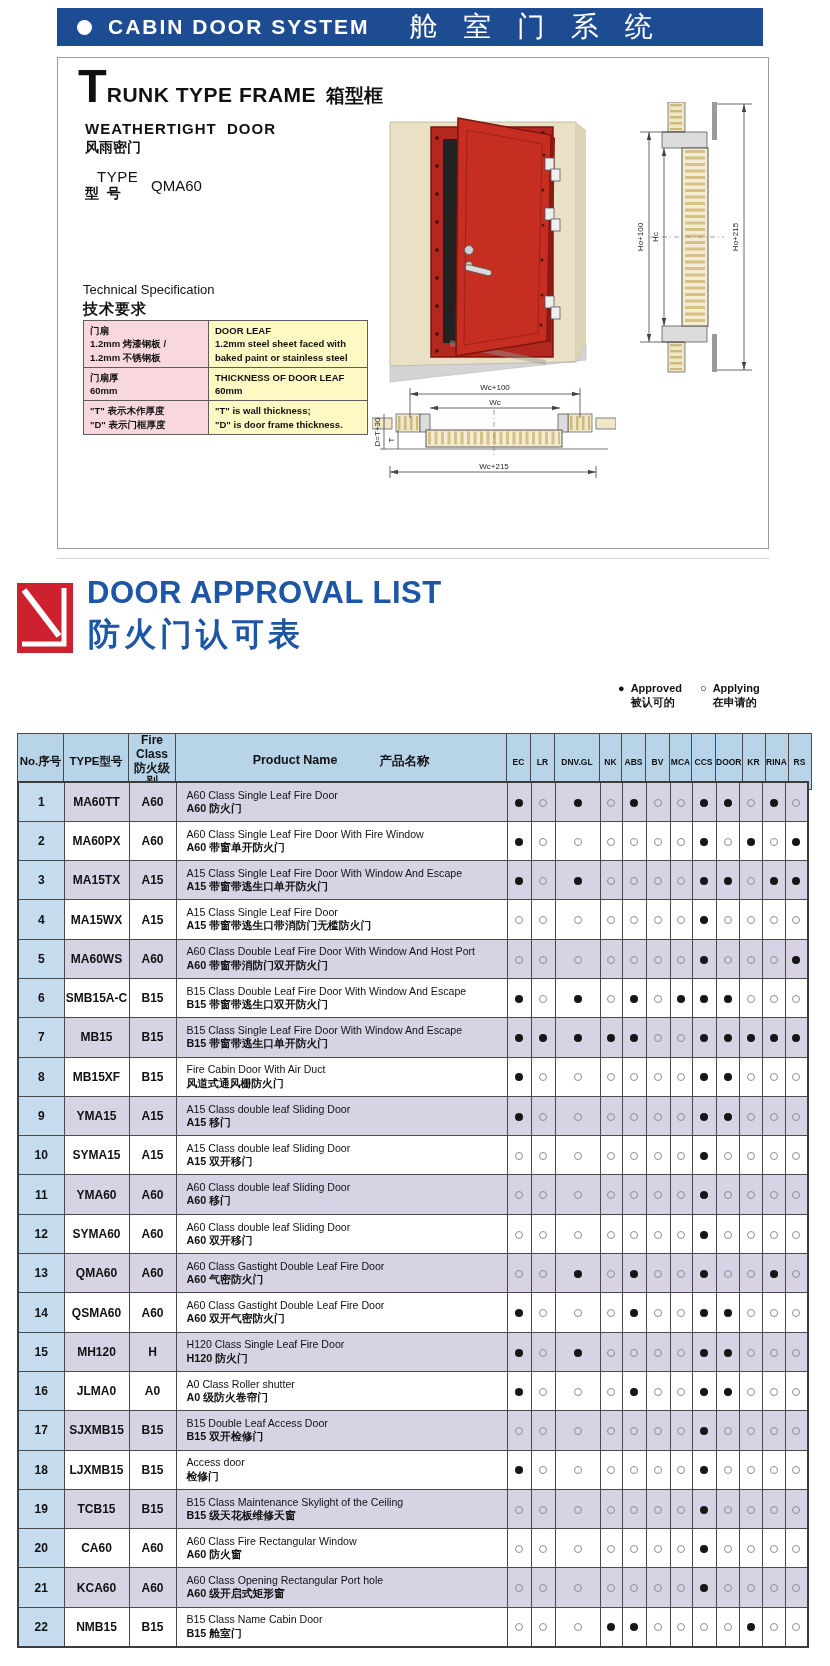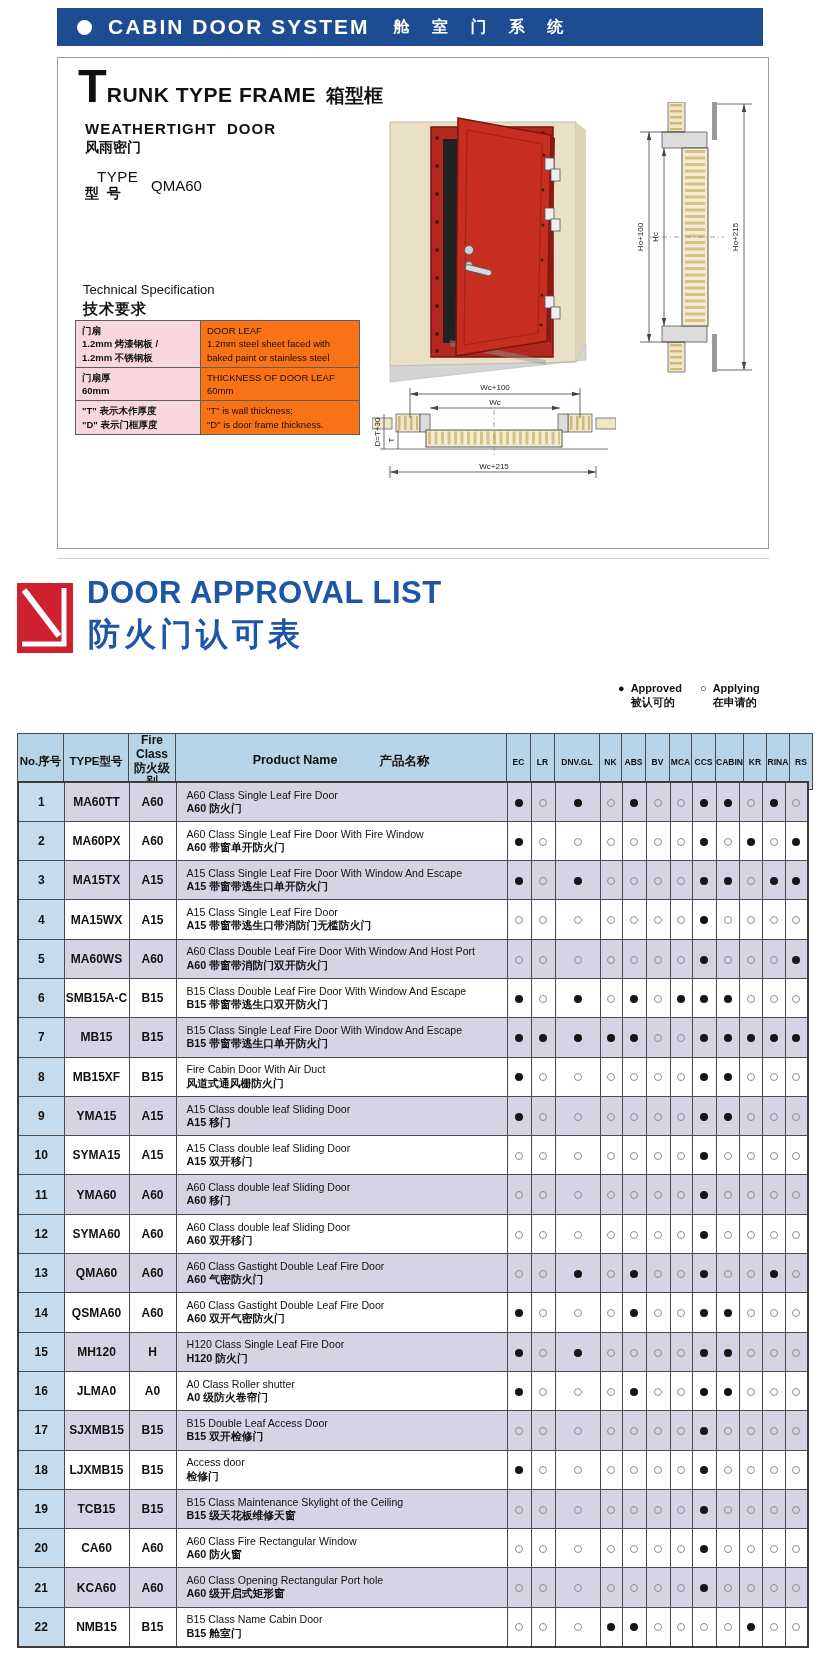--- a/index.html
+++ b/index.html
@@ -4,42 +4,42 @@
 <style>
   html,body{margin:0;padding:0;}
   body{width:830px;height:1666px;background:#ffffff;position:relative;
        font-family:"Liberation Sans","DejaVu Sans",sans-serif;color:#111;overflow:hidden;}
 
   
   .banner{position:absolute;left:57px;top:8px;width:706px;height:38px;background:#1d4c92;
           display:flex;align-items:center;box-sizing:border-box;padding-left:20px;color:#fff;}
   .banner-bullet{width:15px;height:15px;border-radius:50%;background:#fff;flex:0 0 auto;}
   .banner-en{font-size:21px;font-weight:bold;letter-spacing:2px;margin-left:16px;white-space:pre;}
-  .banner-cn{font-size:16px;font-weight:bold;letter-spacing:9px;margin-left:24px;white-space:pre;}
+  .banner-cn{font-size:28px;font-weight:normal;letter-spacing:9px;margin-left:40px;white-space:pre;}
 
   
   .trunk-box{position:absolute;left:57px;top:57px;width:712px;height:492px;border:1px solid #9b9b9b;
              box-sizing:border-box;background:#fff;}
   .rule-under-box{position:absolute;left:57px;top:558px;width:712px;height:0;border-top:1px solid #cfcfcf;}
   .trunk-title{position:absolute;left:20px;top:4px;margin:0;display:flex;align-items:baseline;}
   .tcap{font-size:47px;font-weight:bold;line-height:1;}
   .trest{font-size:21px;font-weight:bold;letter-spacing:.5px;}
   .tcn{font-size:19px;font-weight:bold;margin-left:10px;}
   .wt-en{position:absolute;left:27px;top:62px;font-size:15px;font-weight:bold;letter-spacing:1px;white-space:pre;}
   .wt-cn{position:absolute;left:27px;top:81px;font-size:14px;font-weight:bold;}
   .type-block{position:absolute;left:27px;top:110px;width:140px;height:40px;}
   .type-en{font-size:15px;letter-spacing:.5px;margin-left:12px;}
   .type-cn{font-size:14px;font-weight:bold;white-space:pre;}
   .type-value{position:absolute;left:66px;top:9px;font-size:15px;}
   .spec-title-en{position:absolute;left:25px;top:224px;font-size:13px;}
   .spec-title-cn{position:absolute;left:25px;top:242px;font-size:15px;font-weight:bold;letter-spacing:1px;}
-  .spec-table{position:absolute;left:17px;top:262px;border-collapse:collapse;padding-left:24px;}
+  .spec-table{position:absolute;left:25px;top:262px;border-collapse:collapse;padding-left:24px;}
   .spec-table td{border:1px solid #5d5d5d;font-size:9.5px;line-height:1.4;padding:3px 6px;vertical-align:top;}
   .spec-cn{background:#f8d8de;width:112px;font-weight:bold;}
-  .spec-en{background:#f97316;width:146px;font-weight:normal;margin-left:36px;}
+  .spec-en{background:#fef9c3;width:146px;font-weight:bold;margin-left:36px;}
 
   .door-art{position:absolute;left:305px;top:42px;}
   .vsec{position:absolute;left:534px;top:44px;}
   .hsec{position:absolute;left:314px;top:320px;}
   .dim-txt{font-size:8px;fill:#222;font-family:"Liberation Sans",sans-serif;}
 
   
   .approval-logo{position:absolute;left:17px;top:583px;}
   .approval-title-en{position:absolute;left:87px;top:575px;margin:0;font-size:31px;font-weight:bold;color:#1d56a6;letter-spacing:.5px;}
   .approval-title-cn{position:absolute;left:88px;top:613px;font-size:32px;font-weight:bold;color:#1d56a6;letter-spacing:4px;}
@@ -324,21 +324,21 @@
       </td>
 
     <td class="ag-h">EC</td>
         <td class="ag-h">LR</td>
         <td class="ag-h">DNV.GL</td>
         <td class="ag-h">NK</td>
         <td class="ag-h">ABS</td>
         <td class="ag-h">BV</td>
         <td class="ag-h">MCA</td>
         <td class="ag-h">CCS</td>
-        <td class="ag-h">CABIN</td>
+        <td class="ag-h">DOOR</td>
         <td class="ag-h">KR</td>
         <td class="ag-h">RINA</td>
         <td class="ag-h">RS</td>
       </tr>
   </tbody>
 </table>
 
 <table class="ab">
     <colgroup>
       <col style="width: 46px;">

